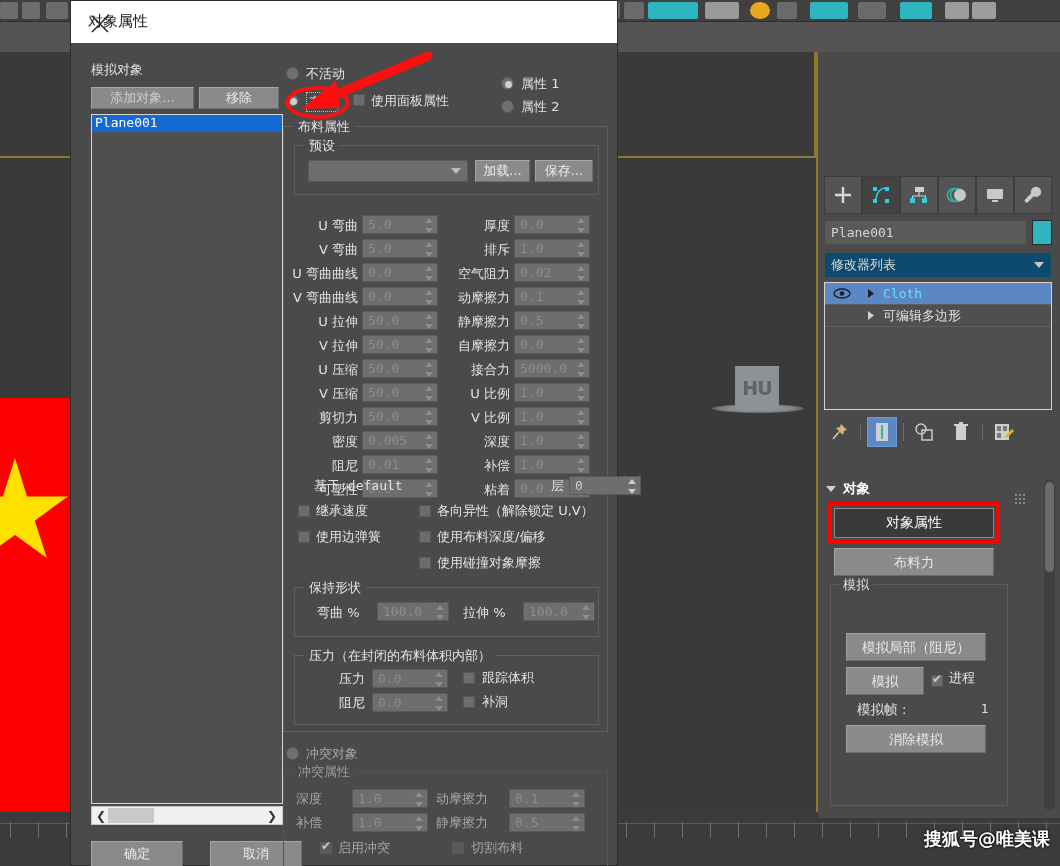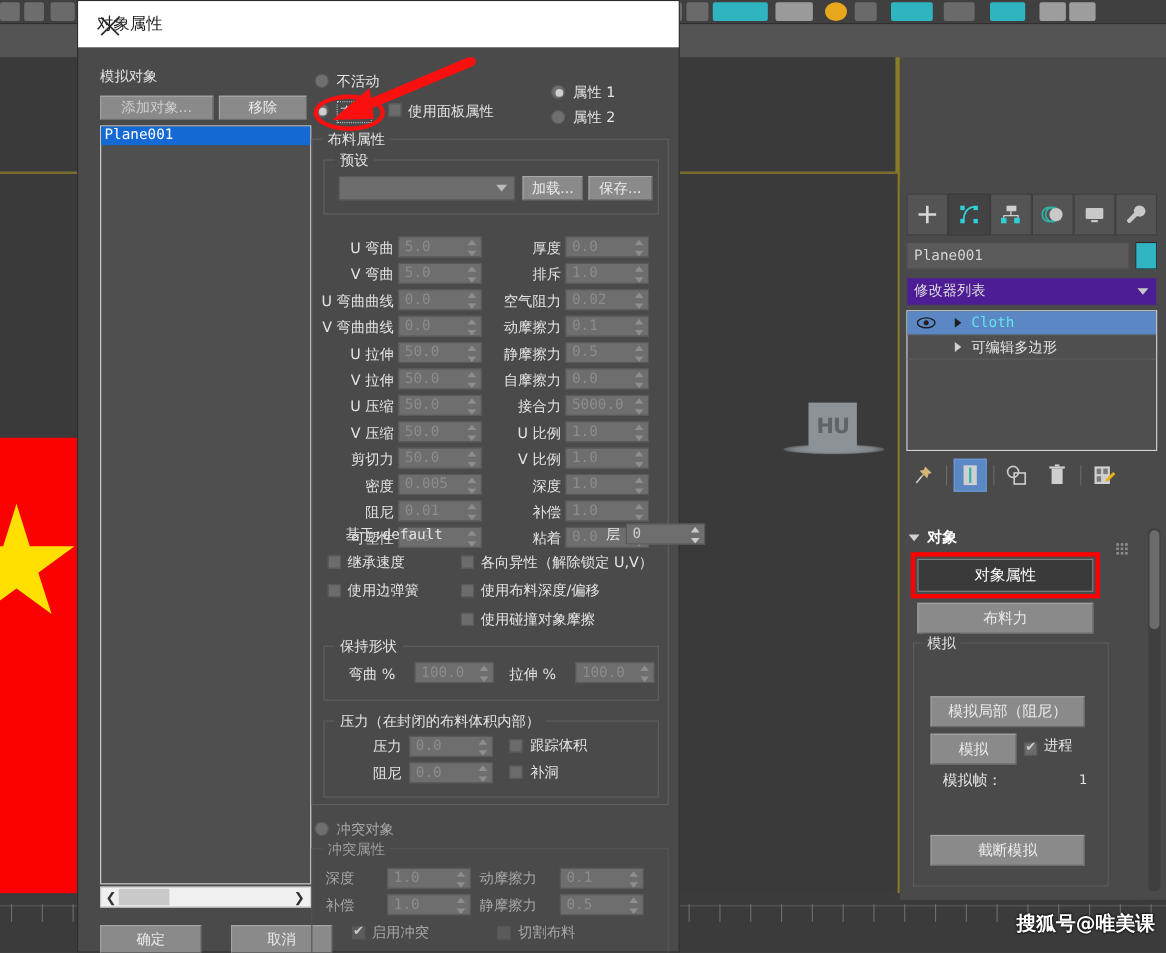--- a/index.html
+++ b/index.html
@@ -50,21 +50,21 @@
   .cp-tab { flex:1; height:38px; background:#545454; border:1px solid #3d3d3d; display:flex; align-items:center; justify-content:center; }
   .cp-tab.sel { background:#434343; }
   .cp-tab svg { display:block; }
 
   .cp-nameRow { position:absolute; left:6px; top:52px; width:228px; height:25px; }
   .cp-name { position:absolute; left:0; top:0; width:203px; height:25px; background:#5a5a5a;
       border:1px solid #4a4a4a; color:#d5d5d5; font-family:"DejaVu Sans Mono",monospace; font-size:13px;
       line-height:23px; padding-left:6px; }
   .cp-swatch { position:absolute; left:208px; top:0; width:20px; height:25px; background:#31b5c2; border:1px solid #2a2a2a; }
 
-  .cp-modlist { position:absolute; left:6px; top:84px; width:228px; height:26px; background:#4c1d95;
+  .cp-modlist { position:absolute; left:6px; top:84px; width:228px; height:26px; background:#0c4a6e;
       border:1px solid #4a4a4a; color:#dcdcdc; font-size:13px; line-height:24px; padding-left:6px; }
   .cp-modlist .arr { position:absolute; right:7px; top:9px; width:0;height:0;border-left:5px solid transparent;border-right:5px solid transparent;border-top:6px solid #c8c8c8; }
 
   .cp-stack { position:absolute; left:6px; top:114px; width:228px; height:128px; background:#4f4f4f; border:1px solid #d4d4d4; }
   .cp-stack-row { position:relative; height:21px; display:flex; align-items:center; font-size:13px; }
   .cp-stack-row.sel { background:#5b87c5; }
   .cp-sr-eye { width:34px; display:flex; align-items:center; justify-content:center; }
   .cp-sr-arrow { width:24px; display:flex; align-items:center; justify-content:center; }
   .cp-sr-label { font-family:"DejaVu Sans Mono",monospace; color:#4fd9e4; }
   .cp-stack-row.sel .cp-sr-label { color:#65e2ea; }
@@ -378,21 +378,21 @@
     <div class="btn3d clothforce">布料力</div>
 
     <div class="grp" style="left:8px; top:106px; width:178px; height:222px;">
       <span class="grp-title">模拟</span>
       <div class="btn3d" style="position:absolute;left:15px;top:48px;width:140px;height:28px;line-height:26px;">模拟局部（阻尼）</div>
       <div class="btn3d" style="position:absolute;left:15px;top:82px;width:78px;height:28px;line-height:26px;">模拟</div>
       <span class="chk on" style="left:100px;top:90px;"></span>
       <span class="lbl" style="position:absolute;left:118px;top:84px;">进程</span>
       <span class="lbl" style="position:absolute;left:26px;top:116px;font-size:13.5px;">模拟帧：</span>
       <span class="lbl" style="position:absolute;left:150px;top:117px;font-size:12px;">1</span>
-      <div class="btn3d" style="position:absolute;left:15px;top:174px;width:140px;height:28px;line-height:26px;">截断模拟</div>
+      <div class="btn3d" style="position:absolute;left:15px;top:140px;width:140px;height:28px;line-height:26px;">消除模拟</div>
     </div>
   </div>
 
   <div class="cp-scroll">
     <div class="cp-scroll-thumb"></div>
   </div>
 </div>
 
 <div class="dlg">
 

